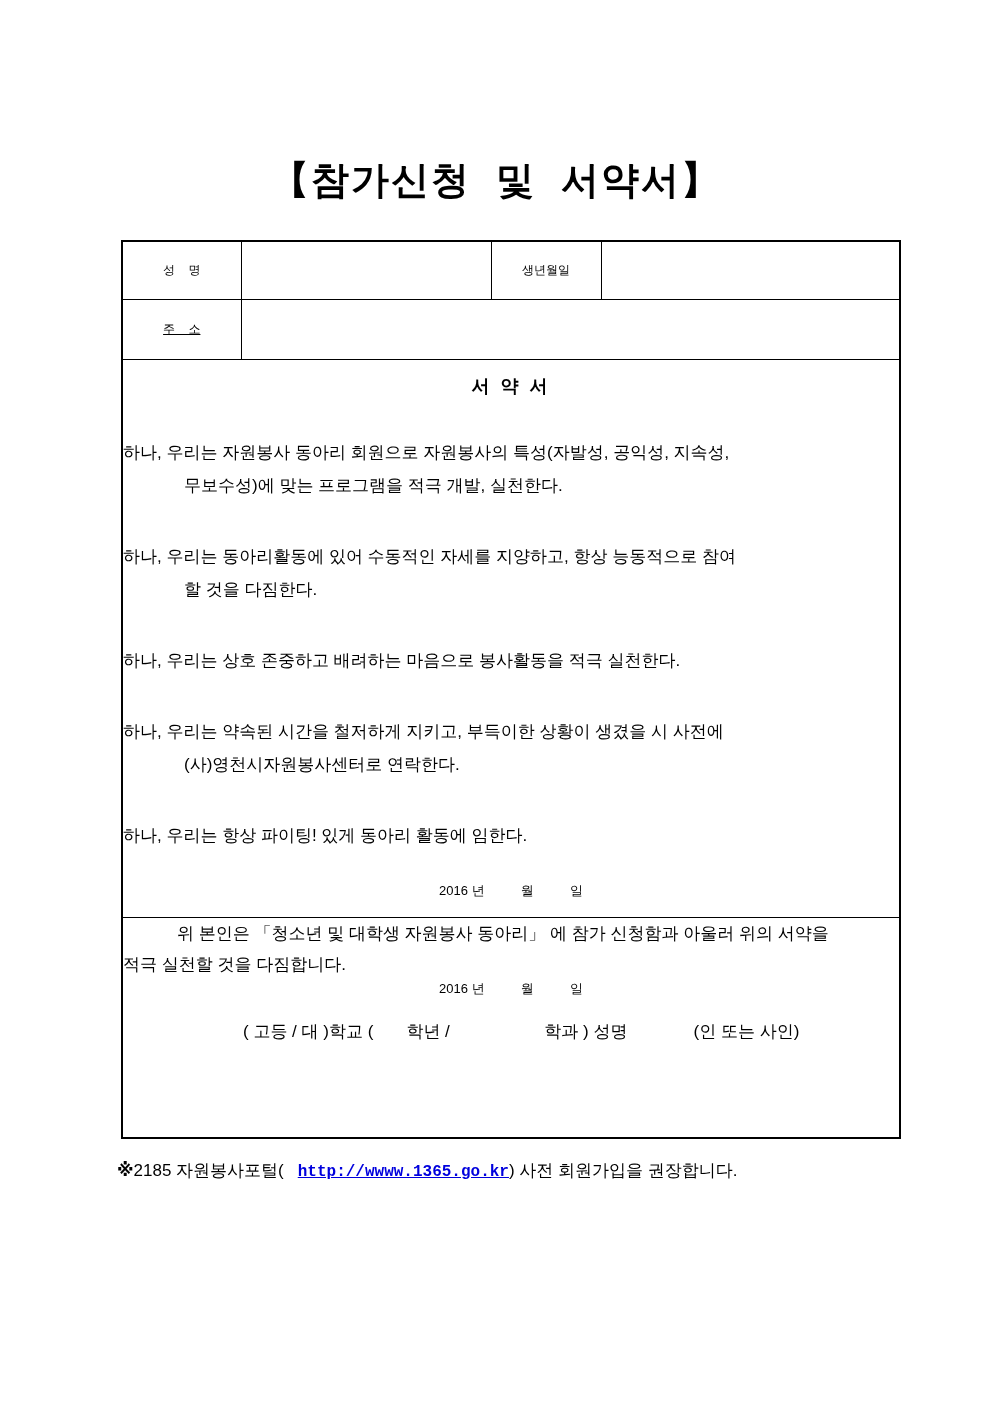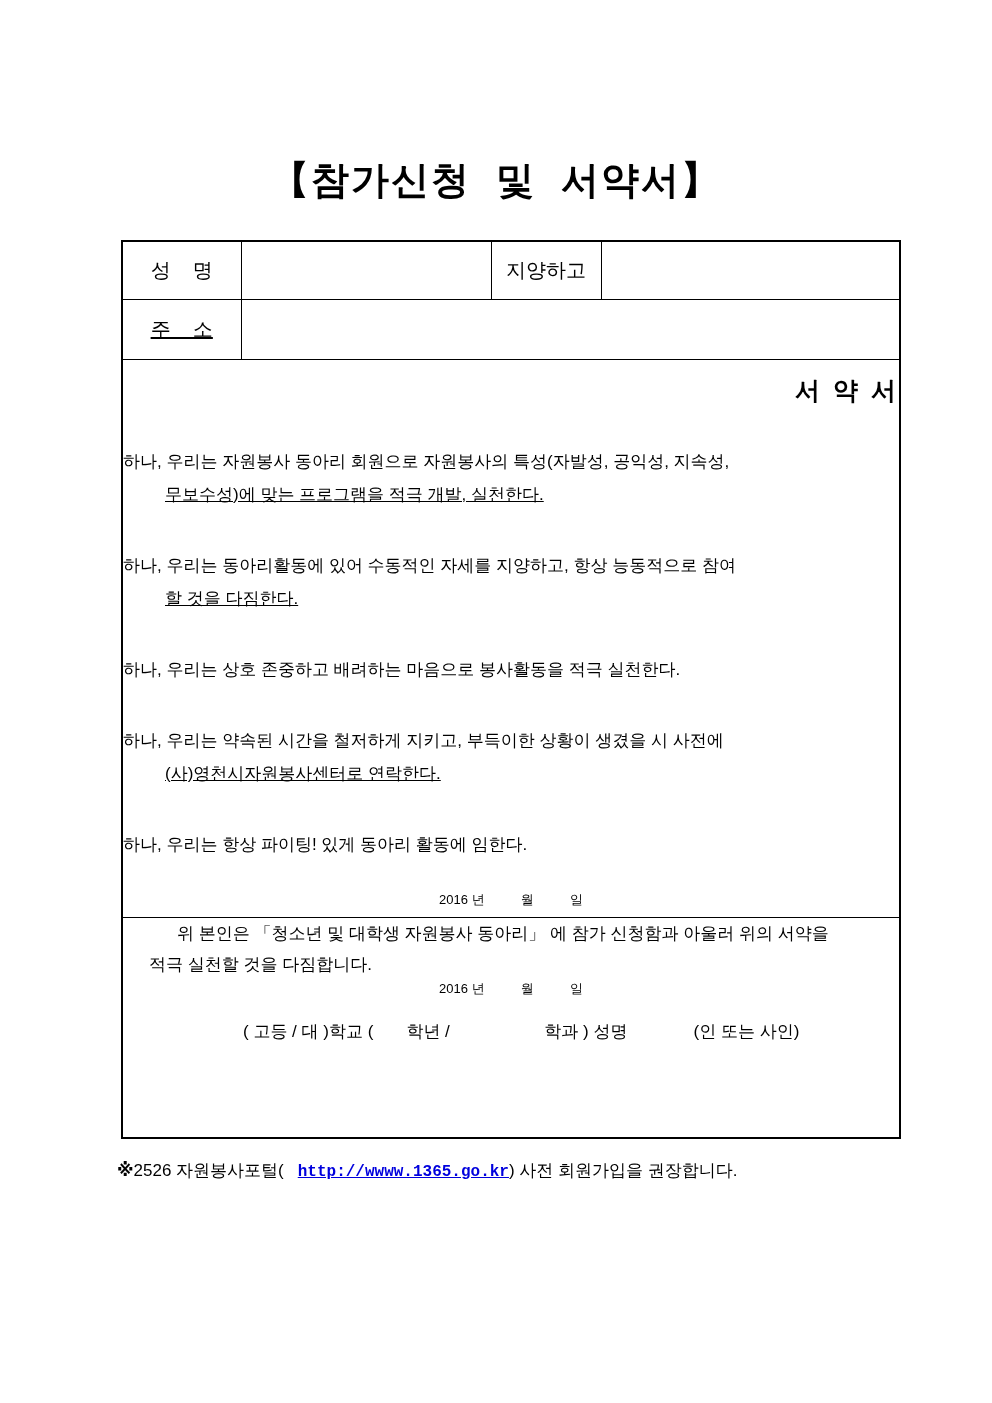--- a/index.html
+++ b/index.html
@@ -39,59 +39,59 @@
   col.c3 { width: 110px; }
   col.c4 { width: 299px; }
 
   tr.r1 td { height: 58px; }
   tr.r2 td { height: 60px; }
   tr.r3 td { height: 60px; text-decoration: underline; }
 
   td.label {
     text-align: center;
     vertical-align: middle;
-    font-size: 20px;
+    font-size: 12px;
     line-height: 1.25;
   }
   .pre { white-space: pre; }
 
   td.pledge-cell {
     height: 558px;
     vertical-align: top;
     padding: 18px 18px 0 19px;
   }
   .pledge-heading {
-    text-align: right;
-    font-size: 25px;
+    text-align: center;
+    font-size: 18px;
     font-weight: 600;
     letter-spacing: 3px;
     margin-top: 14px;
     white-space: pre;
   }
   .clause {
     margin-top: 38px;
     font-size: 17px;
     line-height: 33px;
   }
-  .clause .cont { padding-left: 42px; text-decoration: underline; }
+  .clause .cont { padding-left: 61px; }
   .date-line {
     text-align: center;
     margin-top: 30px;
     font-size: 13px;
     white-space: pre;
   }
 
   td.agree-cell {
     height: 221px;
     vertical-align: top;
     padding: 28px 14px 0 8px;
     font-size: 17px;
   }
   .agree-line1 { text-indent: 54px; line-height: 31px; }
-  .agree-line2 { line-height: 31px; margin-left: 26px; }
+  .agree-line2 { line-height: 31px; }
   td.agree-cell .date-line { margin-top: 0; }
   .signature-line {
     margin-top: 22px;
     padding-left: 120px;
     font-size: 17px;
     white-space: pre;
   }
 
   .footer {
     margin: 20px 0 0 117px;
@@ -119,21 +119,21 @@
     <colgroup>
       <col class="c1">
         <col class="c2">
         <col class="c3">
         <col class="c4">
     </colgroup>
     <tbody>
       <tr class="r1">
         <td class="label pre">성    명</td>
         <td class="value"></td>
-        <td class="label">지양하고</td>
+        <td class="label">생년월일</td>
         <td class="value"></td>
       </tr>
       <tr class="r3">
         <td class="label pre">주    소</td>
         <td class="value" colspan="3"></td>
       </tr>
 
       <tr>
         <td colspan="4" class="pledge-cell">
           <div class="pledge-heading">서 약 서</div>
@@ -170,16 +170,16 @@
           <div class="agree-line1">위 본인은 「청소년 및 대학생 자원봉사 동아리」 에 참가 신청함과 아울러 위의 서약을</div>
           <div class="agree-line2">적극 실천할 것을 다짐합니다.</div>
           <div class="date-line">2016 년          월          일</div>
           <div class="signature-line">( 고등 / 대 )학교 (       학년 /                    학과 ) 성명              (인 또는 사인)</div>
         </td>
       </tr>
     </tbody>
   </table>
 
   <div class="footer">
-    <span class="marker">※</span><span>2526 자원봉사포털(</span><a class="link">http://wwww.1365.go.kr</a><span>) 사전 회원가입을 권장합니다.</span>
+    <span class="marker">※</span><span>2185 자원봉사포털(</span><a class="link">http://wwww.1365.go.kr</a><span>) 사전 회원가입을 권장합니다.</span>
   </div>
 
 </div>
 
 </body></html>

